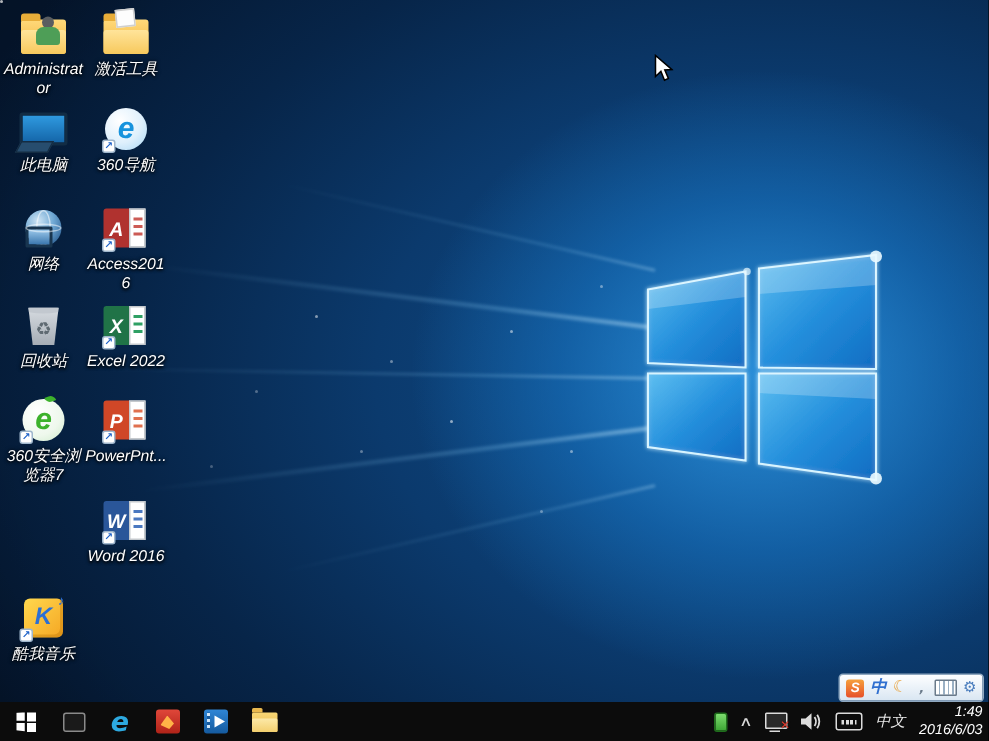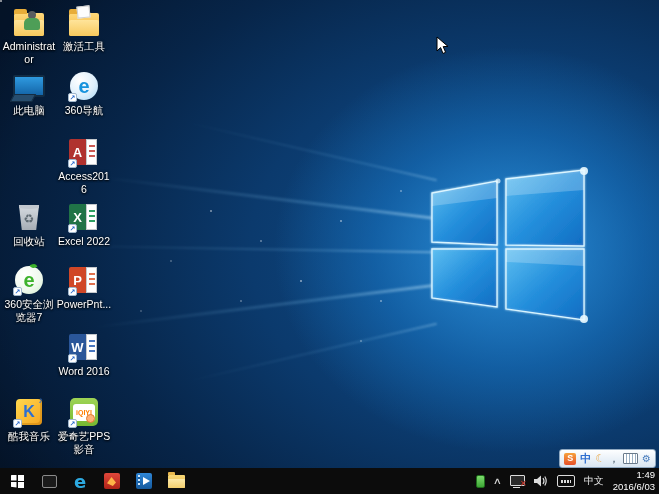--- a/index.html
+++ b/index.html
@@ -1,17 +1,17 @@
 <!DOCTYPE html>
 <html><head>
 <meta charset="utf-8">
 <style>
   html,body{margin:0;padding:0;background:#000;}
   #screen{position:relative;width:659px;height:494px;overflow:hidden;
-    font-family:"Liberation Sans","DejaVu Sans",sans-serif;user-select:none;}
+    font-family:"Liberation Sans","DejaVu Sans",sans-serif;user-select:none;font-style:italic;}
 
   
   #wallpaper{position:absolute;left:0;top:0;width:659px;height:468px;overflow:hidden;
     background:
       radial-gradient(ellipse 300px 260px at 508px 250px, rgba(47,154,230,.85) 0%, rgba(23,117,196,.55) 45%, rgba(10,60,110,0) 78%),
       radial-gradient(ellipse 600px 430px at 520px 250px, #11518f 0%, #0b3a6d 45%, #072549 72%, #04152c 100%),
       linear-gradient(200deg,#0a2f58 0%,#061d3a 60%,#030e1e 100%);}
   .vignette{position:absolute;inset:0;
     background:radial-gradient(ellipse 900px 700px at 500px 240px, rgba(0,0,0,0) 55%, rgba(0,0,0,.55) 100%);}
   .ray{position:absolute;filter:blur(1.2px);opacity:.8;}
@@ -220,20 +220,28 @@
 
   <div class="dicon c0 r1">
     <div class="art">
       <div class="pc-mon">
           <div class="pc-kbd"></div>
         </div>
     </div>
     <div class="dlabel">此电脑</div>
   </div>
 
+  <div class="dicon c0 r2">
+    <div class="art">
+      <div class="globe">
+          <div class="net-mon"></div>
+        </div>
+    </div>
+    <div class="dlabel">网络</div>
+  </div>
 
   <div class="dicon c0 r3">
     <div class="art">
       <div class="bin">
           <span class="bin-glyph">♻</span>
         </div>
     </div>
     <div class="dlabel">回收站</div>
   </div>
 
@@ -332,30 +340,20 @@
             <i></i>
             <i></i>
             <i></i>
           </div>
         </div>
       <div class="sc-arrow">↗</div>
     </div>
     <div class="dlabel">Word 2016</div>
   </div>
 
-  <div class="dicon c1 r6">
-    <div class="art">
-      <div class="iqiyi">
-          <div class="iqiyi-in">iQIYI</div>
-          <div class="iqiyi-dot"></div>
-        </div>
-      <div class="sc-arrow">↗</div>
-    </div>
-    <div class="dlabel">爱奇艺PPS 影音</div>
-  </div>
 
   <svg id="cursor" width="13" height="19" viewBox="0 0 13 19">
     <path d="M1,1 L1,15 L4.6,11.6 L7,17.5 L9.6,16.3 L7.2,10.6 L12,10.4 Z" fill="#ffffff" stroke="#000" stroke-width="1"></path>
   </svg>
 
   <div id="sogou">
     <span class="sg sg-s">S</span>
     <span class="sg sg-zh">中</span>
     <span class="sg sg-moon">☾</span>
     <span class="sg sg-punct">，</span>

